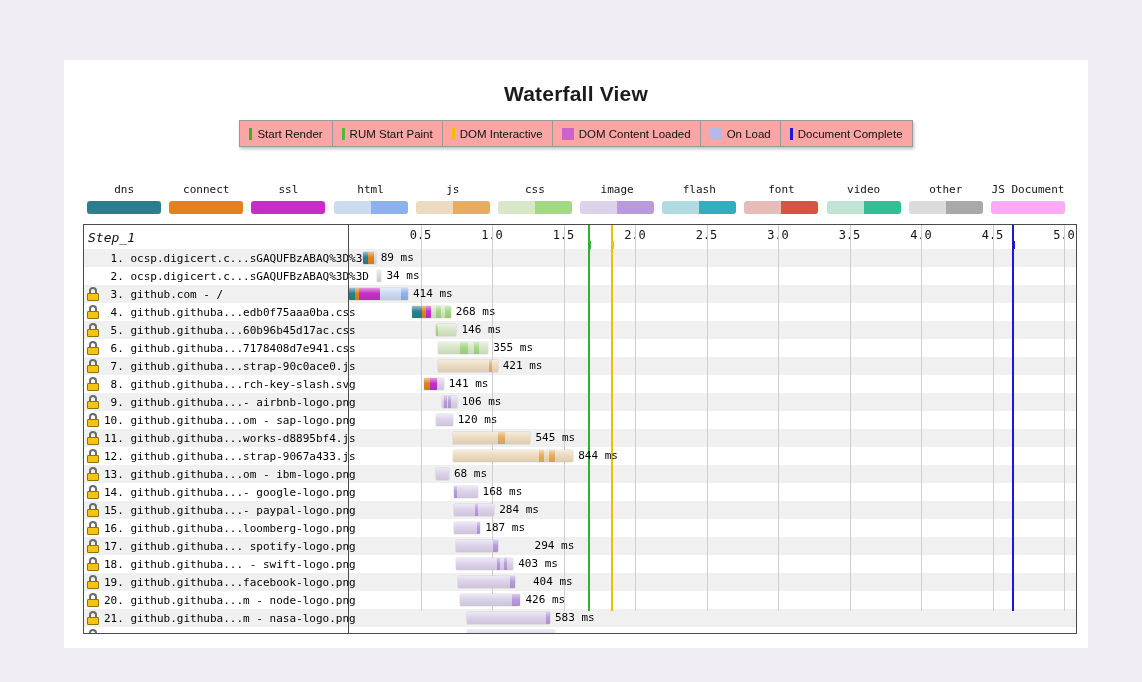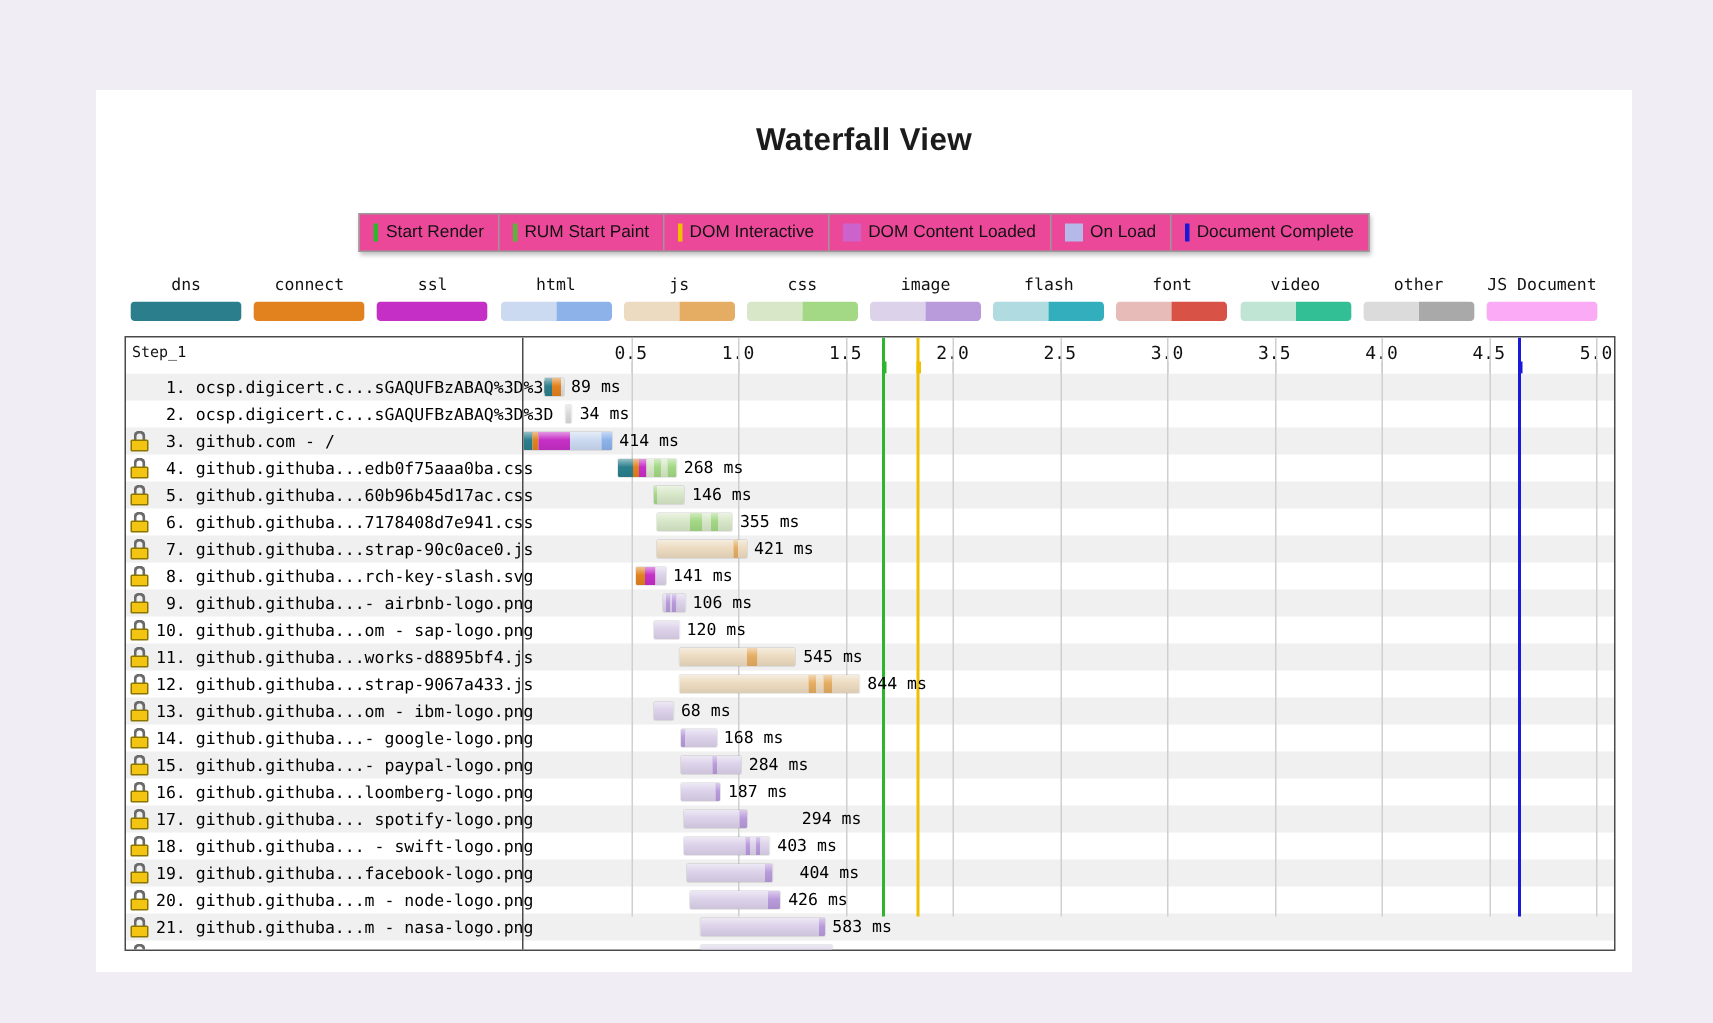--- a/index.html
+++ b/index.html
@@ -5,22 +5,22 @@
   * { margin:0; padding:0; box-sizing:border-box; }
   html,body { width:1142px; height:682px; }
   body { background:#f0eef4; font-family:"Liberation Sans", sans-serif; position:relative; }
   #card { position:absolute; left:64px; top:60px; width:1024px; height:588px; background:#ffffff; }
 
   
   #title { position:absolute; left:0; top:22px; width:100%; text-align:center;
            font-size:21px; font-weight:bold; color:#1b1b1b; letter-spacing:.2px; }
 
   
-  #evt-legend { position:absolute; top:82px; left:0; right:0; margin:0 auto;
-                display:table; border:1px solid #9a9a9a; background:#ec4899;
+  #evt-legend { position:absolute; top:60px; left:0; right:0; margin:0 auto;
+                display:table; border:1px solid #9a9a9a; background:#fca5a5;
                 box-shadow:1px 2px 3px rgba(0,0,0,.25); }
   .evt-cell { display:table-cell; padding:6px 9px; border-right:1px solid #9a9a9a;
               font-size:11.5px; color:#111; white-space:nowrap; vertical-align:middle; }
   .evt-cell:last-child { border-right:none; }
   .evt-marker { display:inline-block; vertical-align:middle; margin-right:5px; }
   .evt-marker.line { width:3px; height:12px; }
   .evt-marker.square { width:12px; height:12px; }
   .evt-label { display:inline-block; vertical-align:middle; }
 
   
@@ -30,21 +30,21 @@
                  font-size:11px; color:#111; height:16px; line-height:16px; margin-bottom:3px; white-space:nowrap; }
   .phase-swatch { width:74px; height:13px; margin:0 auto; border-radius:3px; overflow:hidden;
                   display:flex; box-shadow:inset 0 1px 1px rgba(255,255,255,.6), inset 0 -1px 1px rgba(0,0,0,.15); }
   .phase-swatch .half { flex:1 1 0; }
 
   
   #wf { position:absolute; left:19px; top:164px; width:994px; height:410px;
         border:1px solid #4a4a4a; background:#fff; overflow:hidden;
         font-family:"DejaVu Sans Mono","Liberation Mono",monospace; }
   #wf-header { position:relative; height:24px; border-bottom:0; }
-  #step-label { position:absolute; left:4px; top:5px; font-size:10px; color:#111; }
+  #step-label { position:absolute; left:4px; top:5px; font-size:13px; color:#111;font-style:italic; }
   #wf-divider { position:absolute; left:264px; top:0; width:1px; height:410px; background:#4a4a4a; z-index:5; }
   #axis { position:absolute; left:265px; top:0; width:729px; height:24px; }
   .axis-num { position:absolute; top:3px; width:44px; margin-left:-22px; text-align:center;
               font-size:12px; color:#111; }
   .axis-tick { position:absolute; top:16px; width:1px; height:8px; background:#bbbbbb; }
   .axis-evt-tick { position:absolute; top:16px; width:3px; height:8px; }
 
   #wf-rows { position:absolute; left:0; top:24px; width:994px; height:386px; overflow:hidden; }
   .wf-row { position:relative; width:994px; height:18px; display:flex; }
   .wf-row.odd { background:#f0f0f0; }

